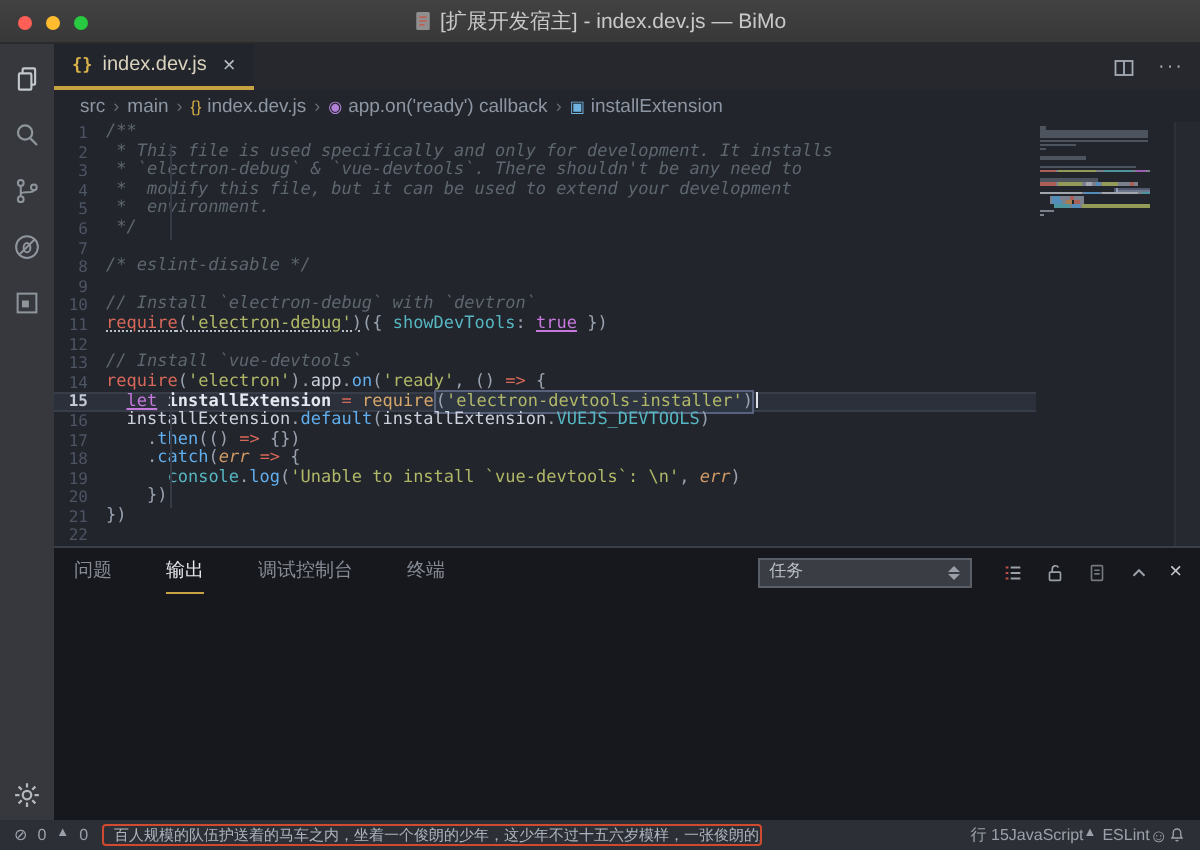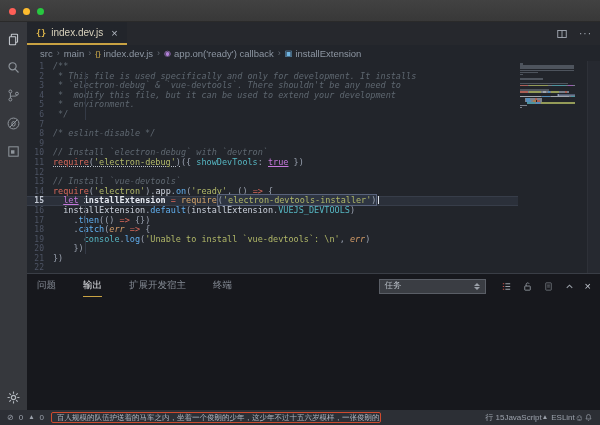--- a/index.html
+++ b/index.html
@@ -102,20 +102,27 @@
 </head>
 <body>
 
 <div id="app">
 
   <div class="titlebar">
     <div class="lights">
       <span class="light r"></span>
       <span class="light y"></span>
       <span class="light g"></span>
+    </div>
+    <div class="title">
+      <svg width="9" height="11" viewBox="0 0 24 28">
+        <rect x="3" y="2" width="18" height="24" rx="2" fill="#8f8f8f"></rect>
+        <path d="M7 9h10M7 14h10M7 19h7" stroke="#c05b4d" stroke-width="2"></path>
+      </svg>
+      <span>[扩展开发宿主] - index.dev.js — BiMo</span>
     </div>
   </div>
 
   <div class="activitybar">
     <span class="abicon first">
       <svg viewBox="0 0 24 24" fill="none" stroke="currentColor" stroke-width="1.7">
         <rect x="8.5" y="3.5" width="10" height="13" rx="1"></rect>
         <rect x="5.5" y="7.5" width="10" height="13" rx="1" fill="#36383d"></rect>
       </svg>
     </span>
@@ -225,21 +232,21 @@
         <div class="mml"></div>
       </div>
     <div class="vscroll"></div>
   </div>
 
   <div class="panel">
     <div class="panelhead">
       <div style="display:flex;gap:27px;height:100%;">
           <div class="ptab">问题</div>
           <div class="ptab active">输出</div>
-          <div class="ptab">扩展开发宿主</div>
+          <div class="ptab">调试控制台</div>
           <div class="ptab">终端</div>
         </div>
       <div class="pctrls">
         <div class="tasksel">
           <span>任务</span>
           <span class="selarrows">
               <i class="up"></i>
               <i class="dn"></i>
             </span>
         </div>

